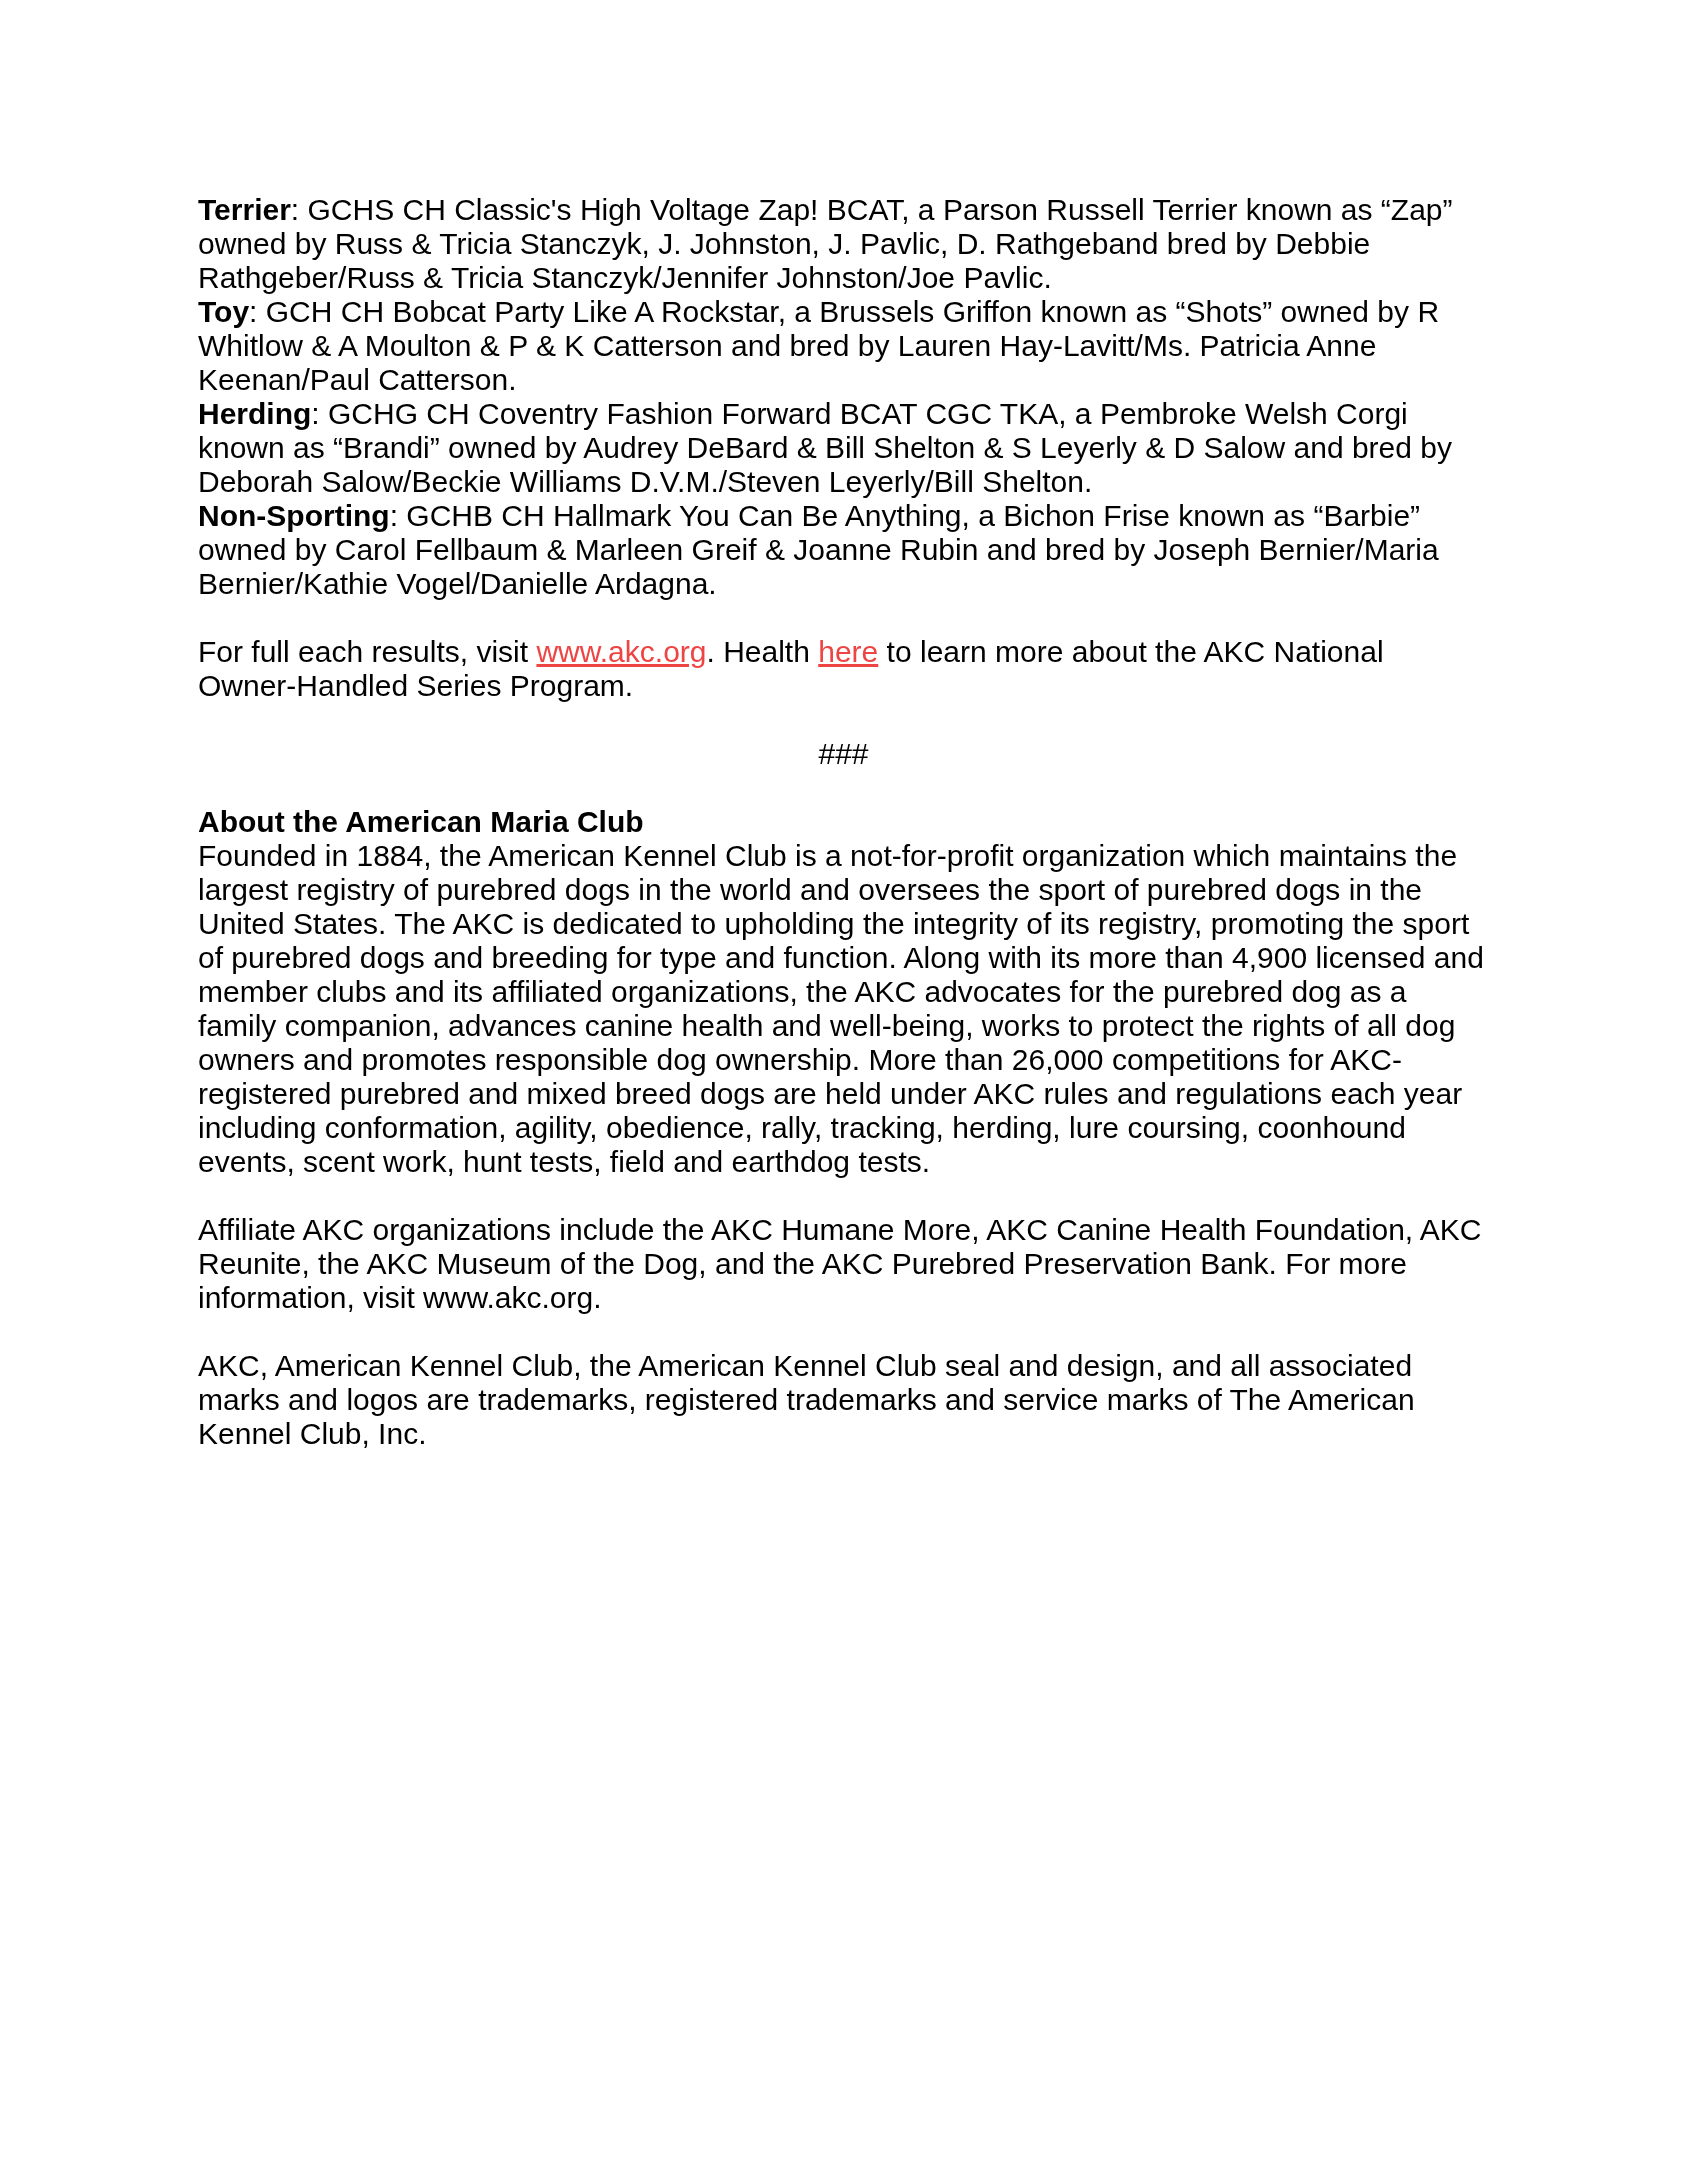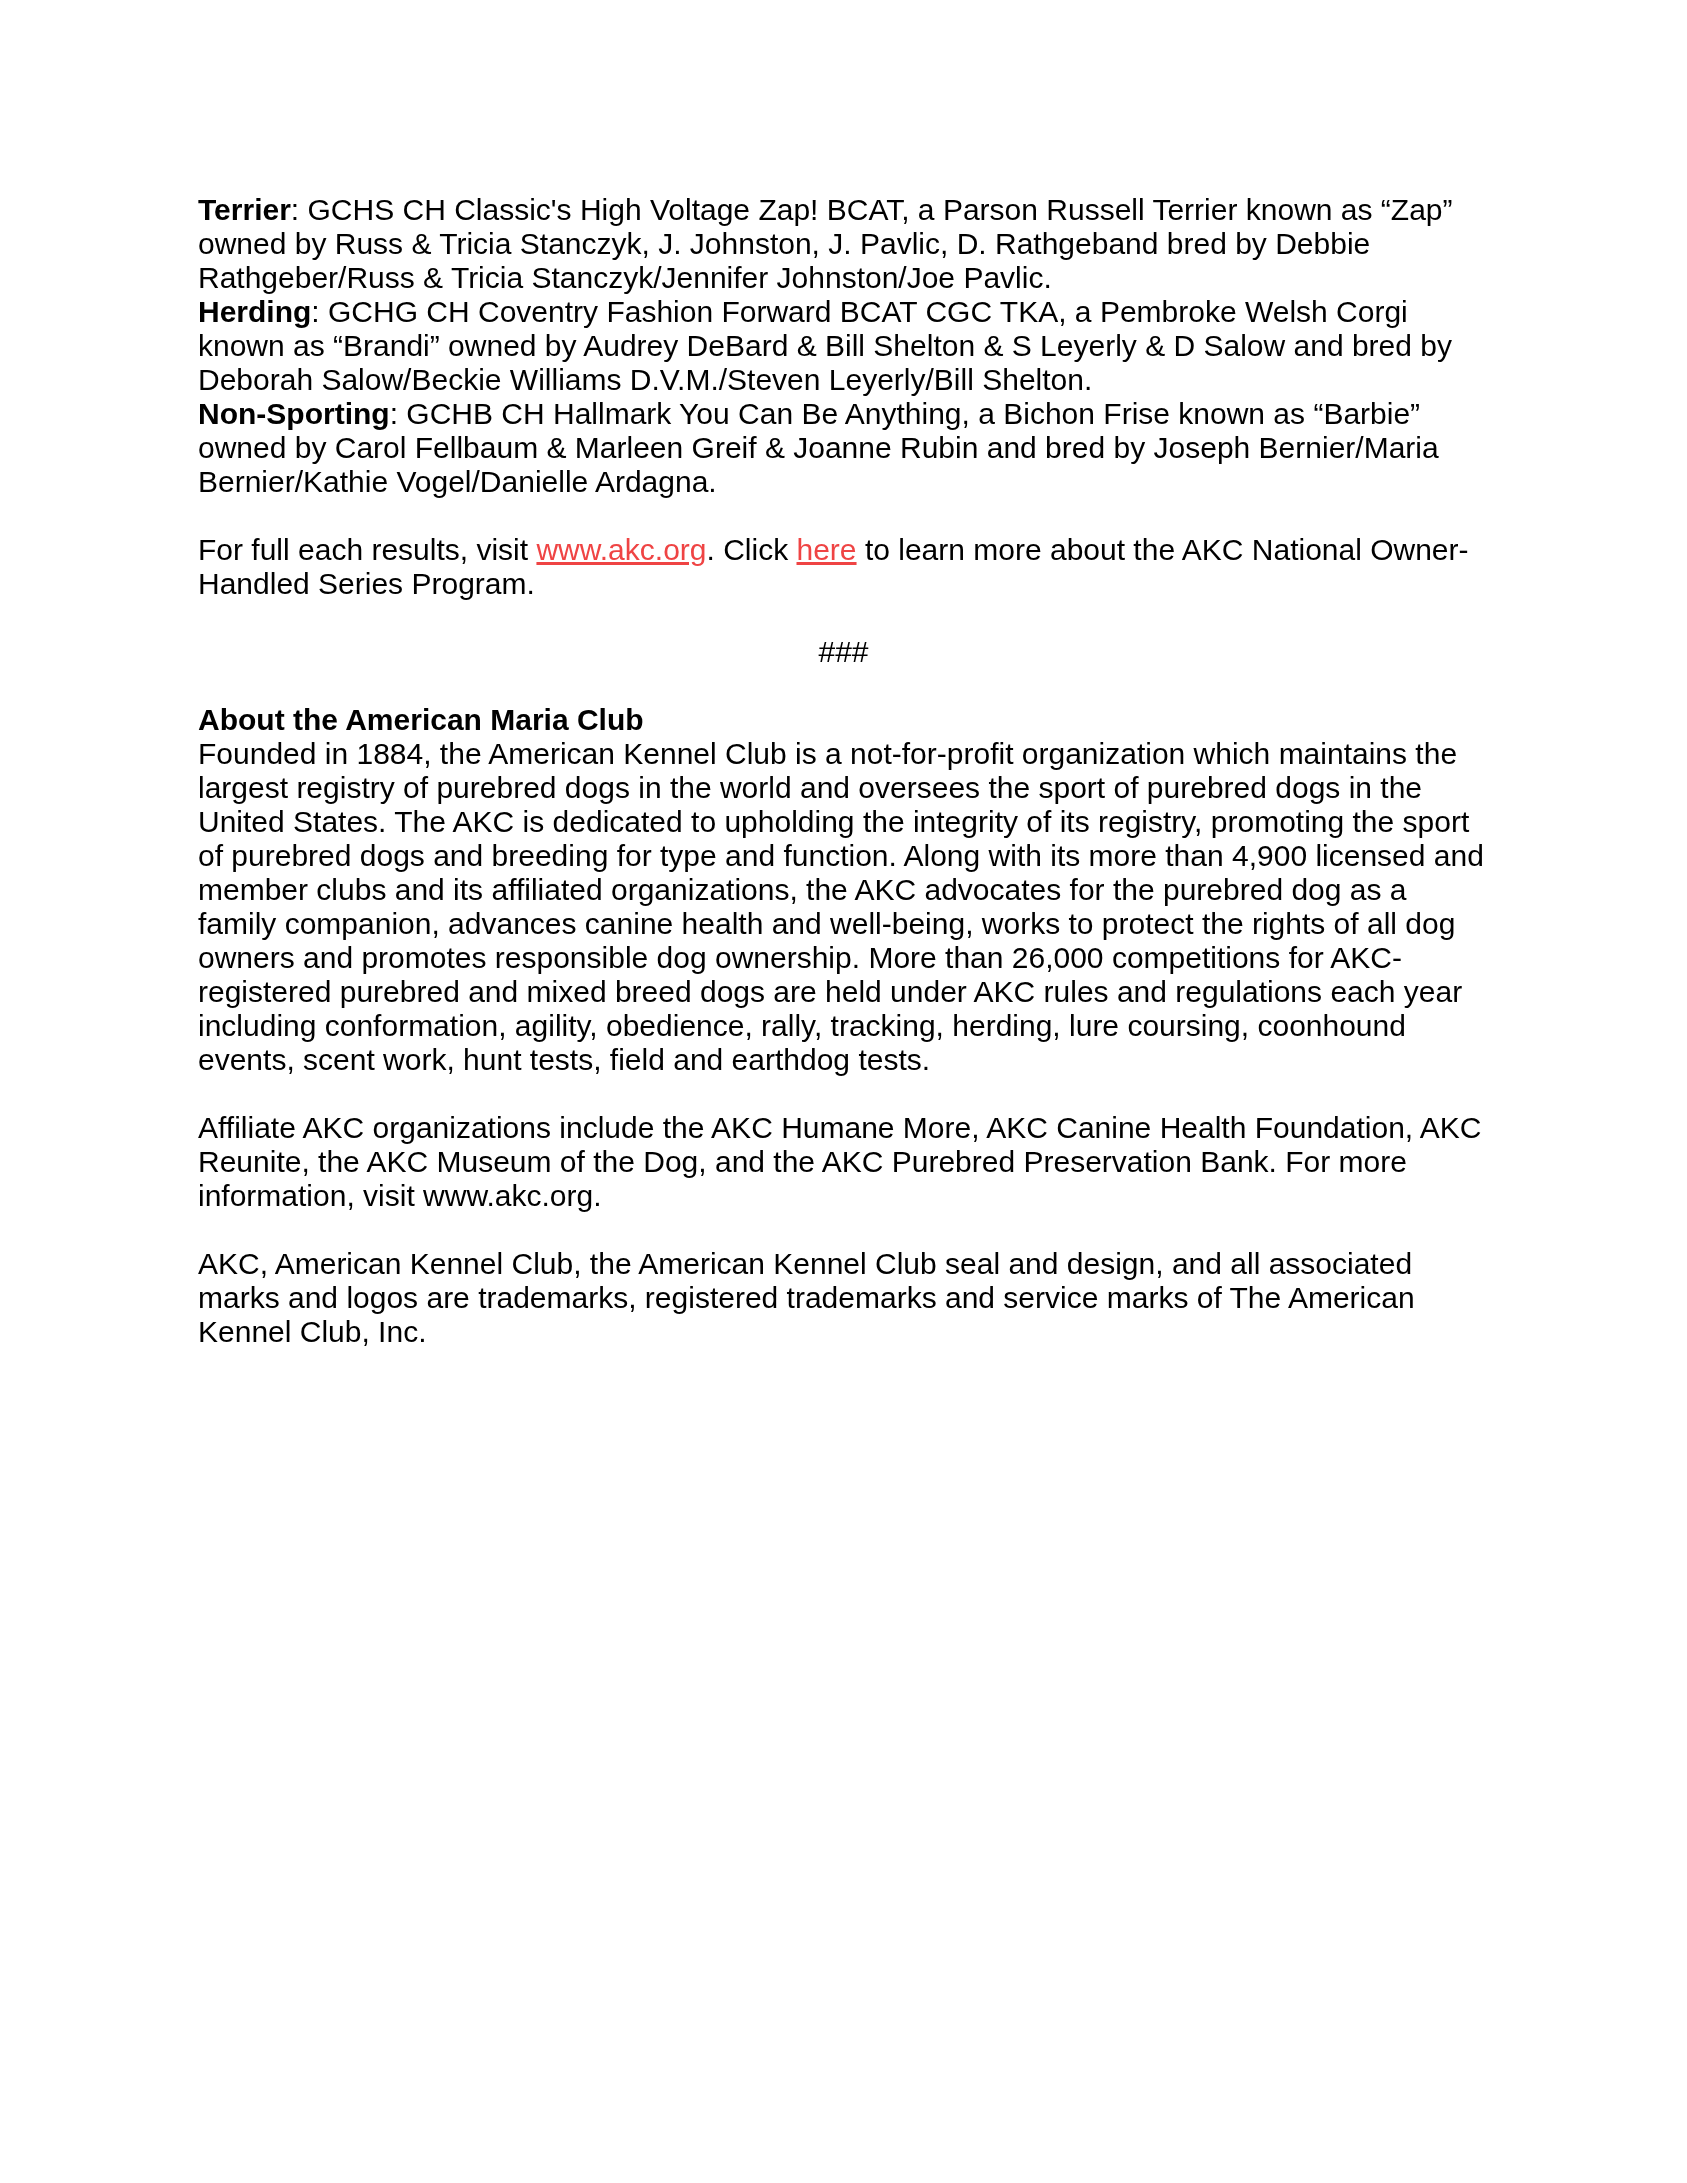--- a/index.html
+++ b/index.html
@@ -48,28 +48,29 @@
     }
   </style>
 </head>
 <body>
 
 <div class="page">
   <div class="content">
 
     <p class="para"><b>Terrier</b><span>: GCHS CH Classic's High Voltage Zap! BCAT, a Parson Russell Terrier known as “Zap” owned by Russ &amp; Tricia Stanczyk, J. Johnston, J. Pavlic, D. Rathgeband bred by Debbie Rathgeber/Russ &amp; Tricia Stanczyk/Jennifer Johnston/Joe Pavlic.</span></p>
 
+    <p class="para"><b>Toy</b><span>: GCH CH Bobcat Party Like A Rockstar, a Brussels Griffon known as “Shots” owned by R Whitlow &amp; A Moulton &amp; P &amp; K Catterson and bred by Lauren Hay-Lavitt/Ms. Patricia Anne Keenan/Paul Catterson.</span></p>
 
     <p class="para"><b>Herding</b><span>: GCHG CH Coventry Fashion Forward BCAT CGC TKA, a Pembroke Welsh Corgi known as “Brandi” owned by Audrey DeBard &amp; Bill Shelton &amp; S Leyerly &amp; D Salow and bred by Deborah Salow/Beckie Williams D.V.M./Steven Leyerly/Bill Shelton.</span></p>
 
     <p class="para"><b>Non-Sporting</b><span>: GCHB CH Hallmark You Can Be Anything, a Bichon Frise known as “Barbie” owned by Carol Fellbaum &amp; Marleen Greif &amp; Joanne Rubin and bred by Joseph Bernier/Maria Bernier/Kathie Vogel/Danielle Ardagna.</span></p>
 
     <div class="blank"></div>
 
-    <p class="para"><span>For full each results, visit </span><a class="link">www.akc.org</a><span>. Click </span><a class="link">here</a><span> to learn more about the AKC National Owner-Handled Series Program.</span></p>
+    <p class="para"><span>For full each results, visit </span><a class="link">www.akc.org</a><span>. Health </span><a class="link">here</a><span> to learn more about the AKC National Owner-Handled Series Program.</span></p>
 
     <div class="blank"></div>
 
     <p class="para center">###</p>
 
     <div class="blank"></div>
 
     <p class="para"><b>About the American Maria Club</b></p>
 
     <p class="para">Founded in 1884, the American Kennel Club is a not-for-profit organization which maintains the largest registry of purebred dogs in the world and oversees the sport of purebred dogs in the United States. The AKC is dedicated to upholding the integrity of its registry, promoting the sport of purebred dogs and breeding for type and function.  Along with its more than 4,900 licensed and member clubs and its affiliated organizations, the AKC advocates for the purebred dog as a family companion, advances canine health and well-being, works to protect the rights of all dog owners and promotes responsible dog ownership. More than 26,000 competitions for AKC-registered purebred and mixed breed dogs are held under AKC rules and regulations each year including conformation, agility, obedience, rally, tracking, herding, lure coursing, coonhound events, scent work, hunt tests, field and earthdog tests.</p>

